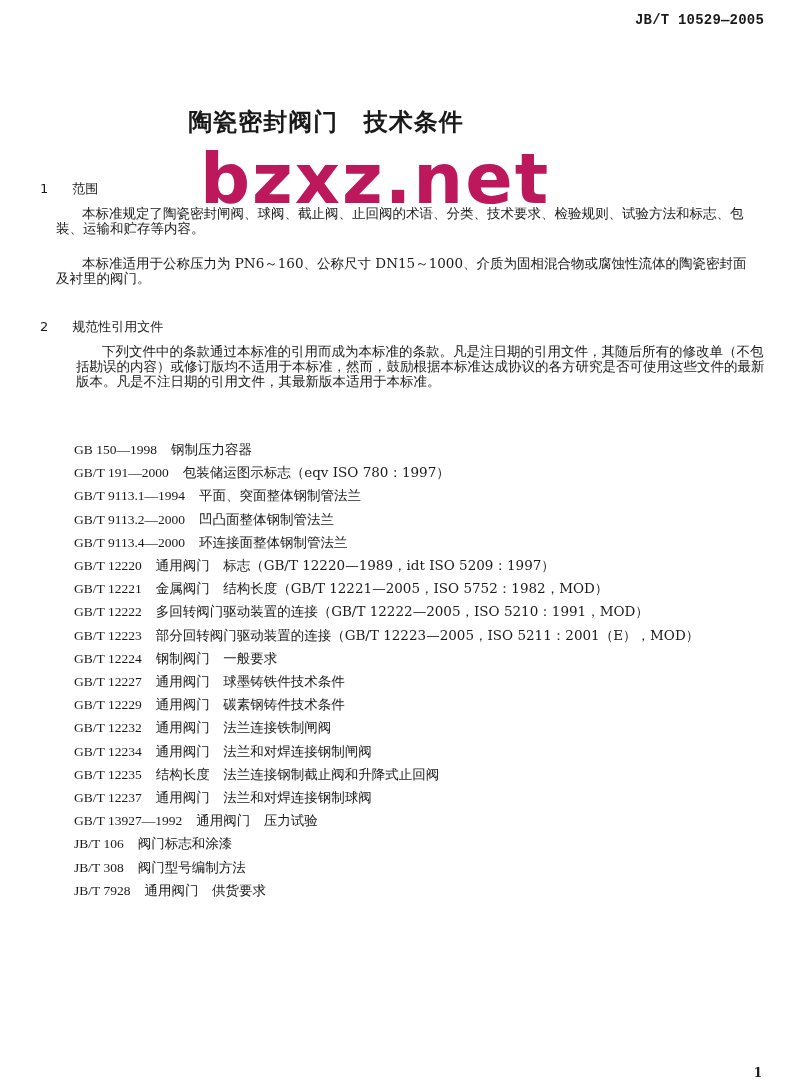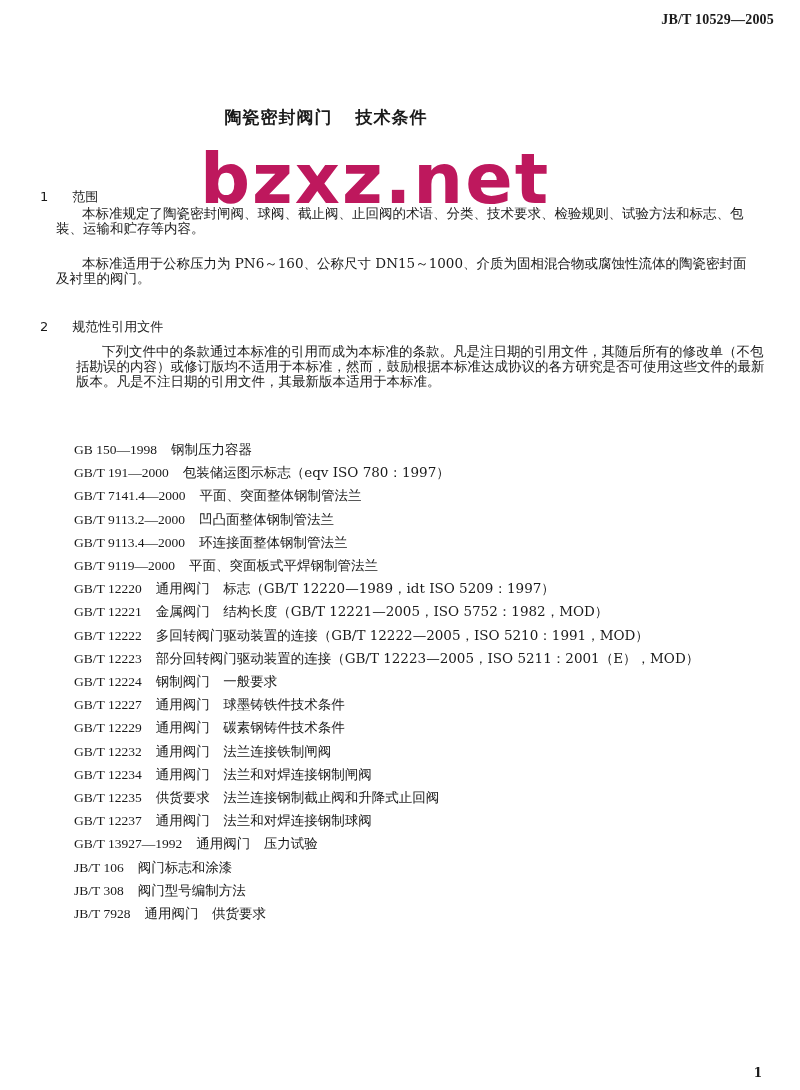--- a/index.html
+++ b/index.html
@@ -1,21 +1,21 @@
 <!DOCTYPE html>
 <html><head>
 <meta charset="utf-8">
 <style>
   html, body { margin: 0; padding: 0; background: #ffffff; }
   body { width: 800px; height: 1090px; position: relative; overflow: hidden;
          font-family: "DejaVu Serif", "Liberation Serif", serif; color: #1a1a1a; }
-  .doc-code { position: absolute; top: 12px; right: 26px; font-family: Liberation Serif, serif;
+  .doc-code { position: absolute; top: 12px; right: 36px; font-family: Liberation Mono, monospace;
               font-weight: bold; font-size: 14px; letter-spacing: 0.2px; }
   .title { position: absolute; top: 106px; left: 0; width: 652px; text-align: center;
-           font-family: "DejaVu Sans", sans-serif; font-weight: bold; font-size: 17px; letter-spacing: 1px; }
+           font-family: "DejaVu Sans", sans-serif; font-weight: bold; font-size: 24px; letter-spacing: 1px; }
   .title span { margin: 0 8px; }
   .watermark { position: absolute; top: 138px; left: 200px; font-family: "DejaVu Sans", sans-serif;
                font-weight: bold; font-size: 70px; color: #be185d; letter-spacing: 2px; }
   .section { position: absolute; left: 40px; font-family: "DejaVu Sans", sans-serif; font-size: 13px; }
   .section .num { display: inline-block; width: 28px; }
   .para { position: absolute; left: 56px; width: 700px; font-size: 13.5px; line-height: 15px;
           text-indent: 26px; }
   .refs { position: absolute; left: 74px; top: 438px; font-size: 13.5px; line-height: 23.2px; }
   .ref { white-space: nowrap; }
   .ref .code { font-family: "Liberation Serif", serif; }
@@ -27,50 +27,49 @@
 
 <div class="doc-code">JB/T 10529—2005</div>
 
 <div class="watermark">bzxz.net</div>
 
 <div class="title">
   <span>陶瓷密封阀门</span>
   <span>技术条件</span>
 </div>
 
-<div class="section" style="top:188px;">
+<div class="section" style="top:180px;">
   <span class="num">1</span>
   <span>范围</span>
 </div>
 <div class="para" style="top:206px;">本标准规定了陶瓷密封闸阀、球阀、截止阀、止回阀的术语、分类、技术要求、检验规则、试验方法和标志、包装、运输和贮存等内容。</div>
 <div class="para" style="top:256px;">本标准适用于公称压力为 PN6～160、公称尺寸 DN15～1000、介质为固相混合物或腐蚀性流体的陶瓷密封面及衬里的阀门。</div>
 
 <div class="section" style="top:318px;">
   <span class="num">2</span>
   <span>规范性引用文件</span>
 </div>
 <div class="para" style="top:344px;margin-left:20px;">下列文件中的条款通过本标准的引用而成为本标准的条款。凡是注日期的引用文件，其随后所有的修改单（不包括勘误的内容）或修订版均不适用于本标准，然而，鼓励根据本标准达成协议的各方研究是否可使用这些文件的最新版本。凡是不注日期的引用文件，其最新版本适用于本标准。</div>
 
 <div class="refs">
   <div class="ref"><span class="code">GB 150—1998</span><span class="gap"></span><span>钢制压力容器</span></div>
   <div class="ref"><span class="code">GB/T 191—2000</span><span class="gap"></span><span>包装储运图示标志（eqv ISO 780：1997）</span></div>
-  <div class="ref"><span class="code">GB/T 7141.4—2000</span><span class="gap"></span><span>平面、突面整体钢制管法兰</span></div>
+  <div class="ref"><span class="code">GB/T 9113.1—1994</span><span class="gap"></span><span>平面、突面整体钢制管法兰</span></div>
   <div class="ref"><span class="code">GB/T 9113.2—2000</span><span class="gap"></span><span>凹凸面整体钢制管法兰</span></div>
   <div class="ref"><span class="code">GB/T 9113.4—2000</span><span class="gap"></span><span>环连接面整体钢制管法兰</span></div>
-  <div class="ref"><span class="code">GB/T 9119—2000</span><span class="gap"></span><span>平面、突面板式平焊钢制管法兰</span></div>
   <div class="ref"><span class="code">GB/T 12220</span><span class="gap"></span><span>通用阀门　标志（GB/T 12220—1989，idt ISO 5209：1997）</span></div>
   <div class="ref"><span class="code">GB/T 12221</span><span class="gap"></span><span>金属阀门　结构长度（GB/T 12221—2005，ISO 5752：1982，MOD）</span></div>
   <div class="ref"><span class="code">GB/T 12222</span><span class="gap"></span><span>多回转阀门驱动装置的连接（GB/T 12222—2005，ISO 5210：1991，MOD）</span></div>
   <div class="ref"><span class="code">GB/T 12223</span><span class="gap"></span><span>部分回转阀门驱动装置的连接（GB/T 12223—2005，ISO 5211：2001（E），MOD）</span></div>
   <div class="ref"><span class="code">GB/T 12224</span><span class="gap"></span><span>钢制阀门　一般要求</span></div>
   <div class="ref"><span class="code">GB/T 12227</span><span class="gap"></span><span>通用阀门　球墨铸铁件技术条件</span></div>
   <div class="ref"><span class="code">GB/T 12229</span><span class="gap"></span><span>通用阀门　碳素钢铸件技术条件</span></div>
   <div class="ref"><span class="code">GB/T 12232</span><span class="gap"></span><span>通用阀门　法兰连接铁制闸阀</span></div>
   <div class="ref"><span class="code">GB/T 12234</span><span class="gap"></span><span>通用阀门　法兰和对焊连接钢制闸阀</span></div>
-  <div class="ref"><span class="code">GB/T 12235</span><span class="gap"></span><span>供货要求　法兰连接钢制截止阀和升降式止回阀</span></div>
+  <div class="ref"><span class="code">GB/T 12235</span><span class="gap"></span><span>结构长度　法兰连接钢制截止阀和升降式止回阀</span></div>
   <div class="ref"><span class="code">GB/T 12237</span><span class="gap"></span><span>通用阀门　法兰和对焊连接钢制球阀</span></div>
   <div class="ref"><span class="code">GB/T 13927—1992</span><span class="gap"></span><span>通用阀门　压力试验</span></div>
   <div class="ref"><span class="code">JB/T 106</span><span class="gap"></span><span>阀门标志和涂漆</span></div>
   <div class="ref"><span class="code">JB/T 308</span><span class="gap"></span><span>阀门型号编制方法</span></div>
   <div class="ref"><span class="code">JB/T 7928</span><span class="gap"></span><span>通用阀门　供货要求</span></div>
 </div>
 
 <div class="page-num">1</div>
 
 </body></html>

